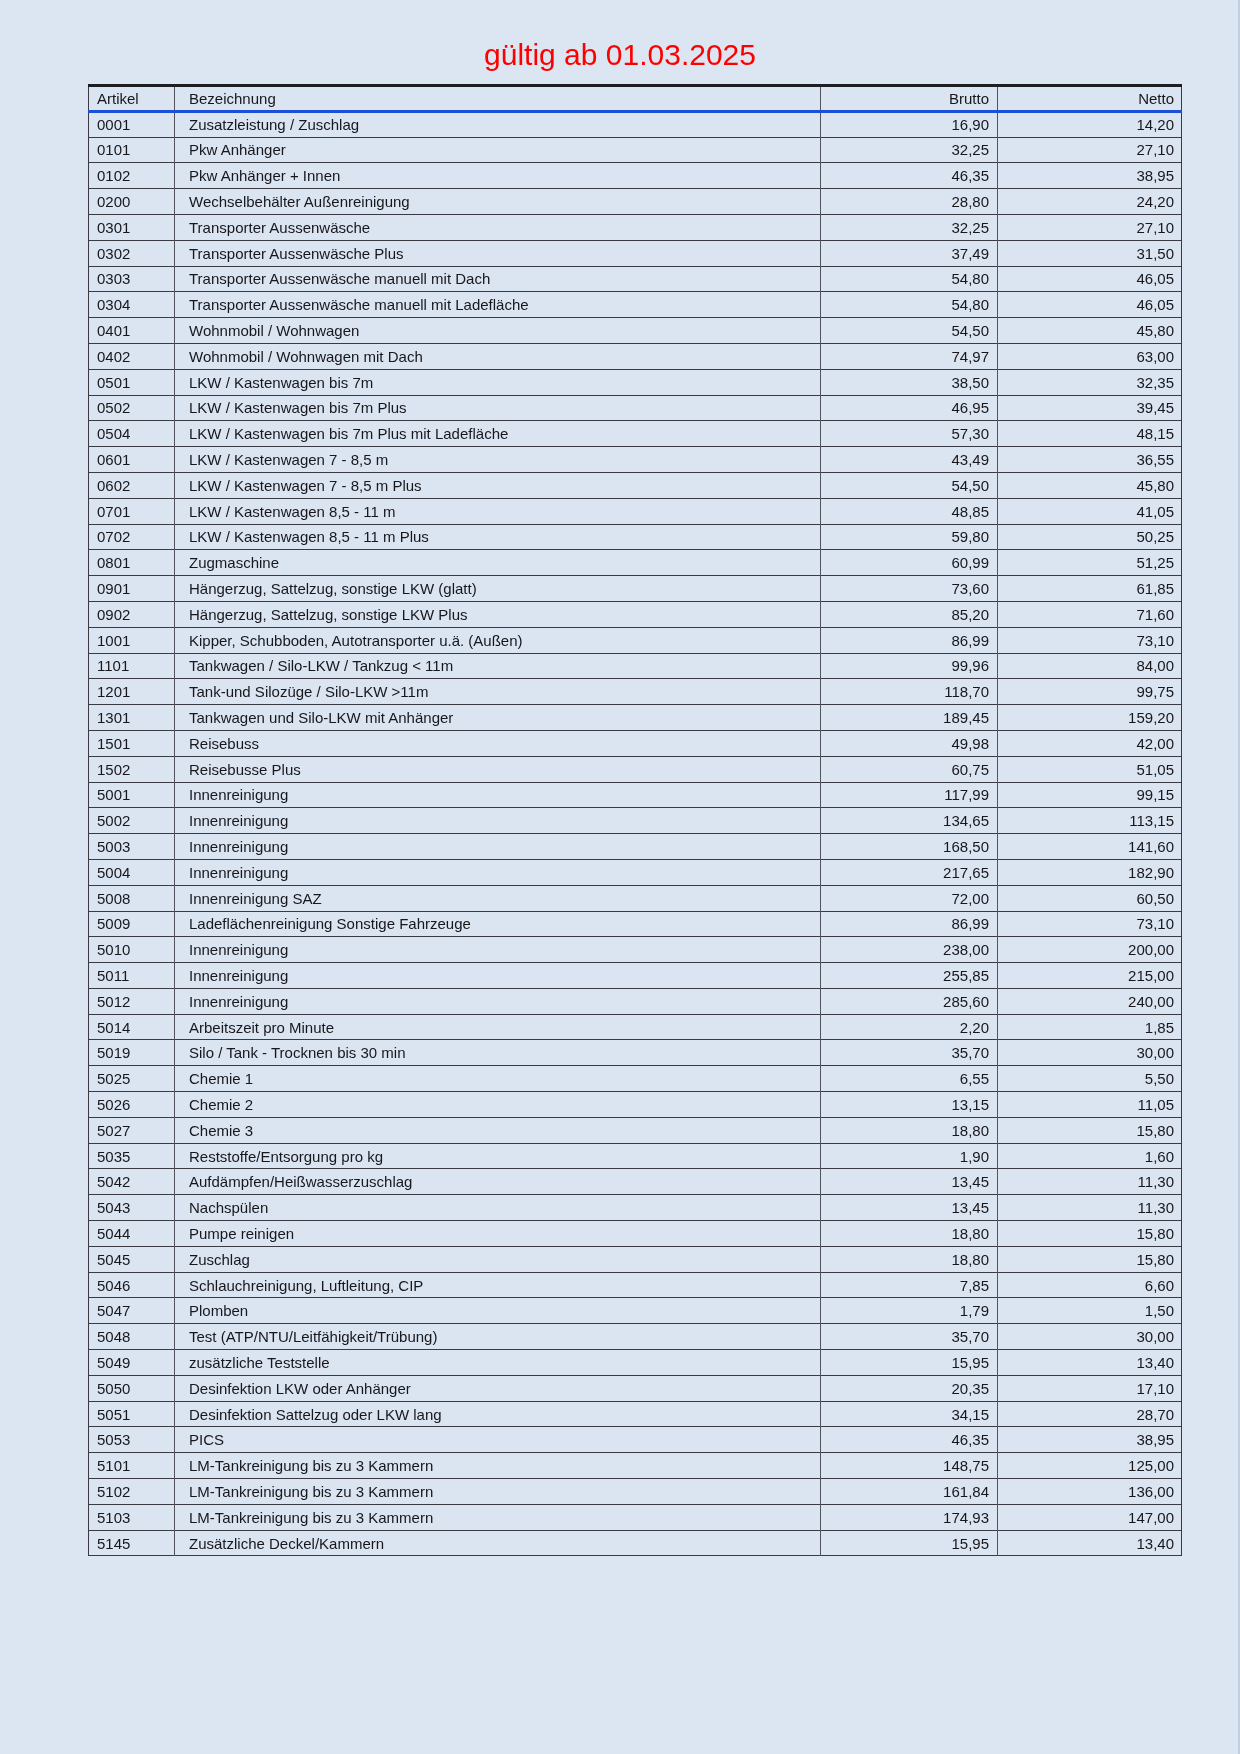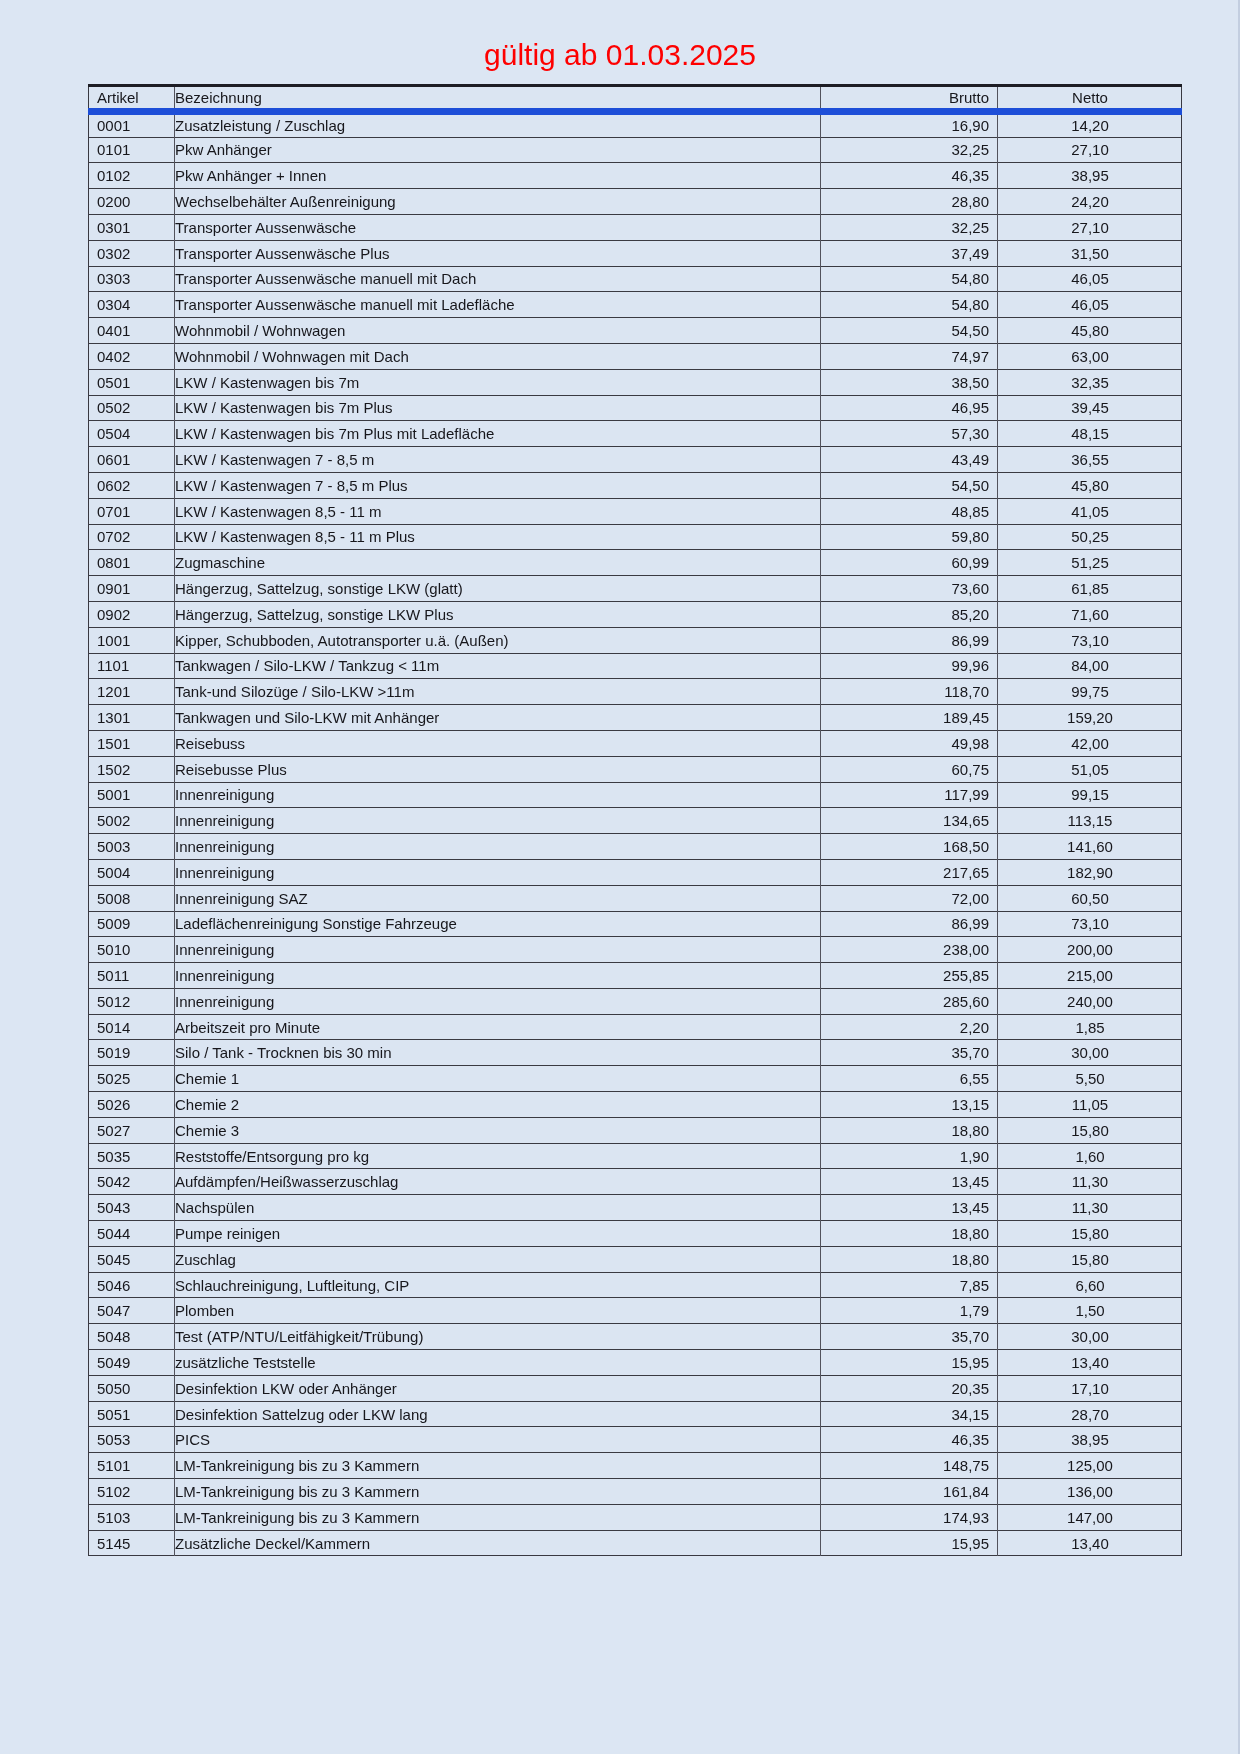--- a/index.html
+++ b/index.html
@@ -38,26 +38,26 @@
     font-weight: normal;
     line-height: 1;
     height: 25.8px;
     padding: 0 8px 0 8px;
     white-space: nowrap;
     overflow: hidden;
     background: #dbe5f2;
     border-top: 1.4px solid #3a3a42;
     border-left: 1.3px solid #52525c;
   }
-  table.price th { border-bottom: 7px solid #1d4ed8; }
+  table.price th { border-bottom: 3px solid #1d4ed8; }
   table.price th:first-child, table.price td:first-child { border-left: none; }
   table.price .c0 { text-align: left;  padding-left: 8px; }
-  table.price .c1 { text-align: left;  padding-left: 0; }
+  table.price .c1 { text-align: left;  padding-left: 14px; }
   table.price .c2 { text-align: right; }
-  table.price .c3 { text-align: center; padding-right: 7px; }
+  table.price .c3 { text-align: right; padding-right: 7px; }
   col.w0 { width: 86px; }
   col.w1 { width: 646px; }
   col.w2 { width: 177px; }
   col.w3 { width: 184px; }
 </style>
 </head>
 <body>
 
 <div class="title">gültig ab 01.03.2025</div>
 

